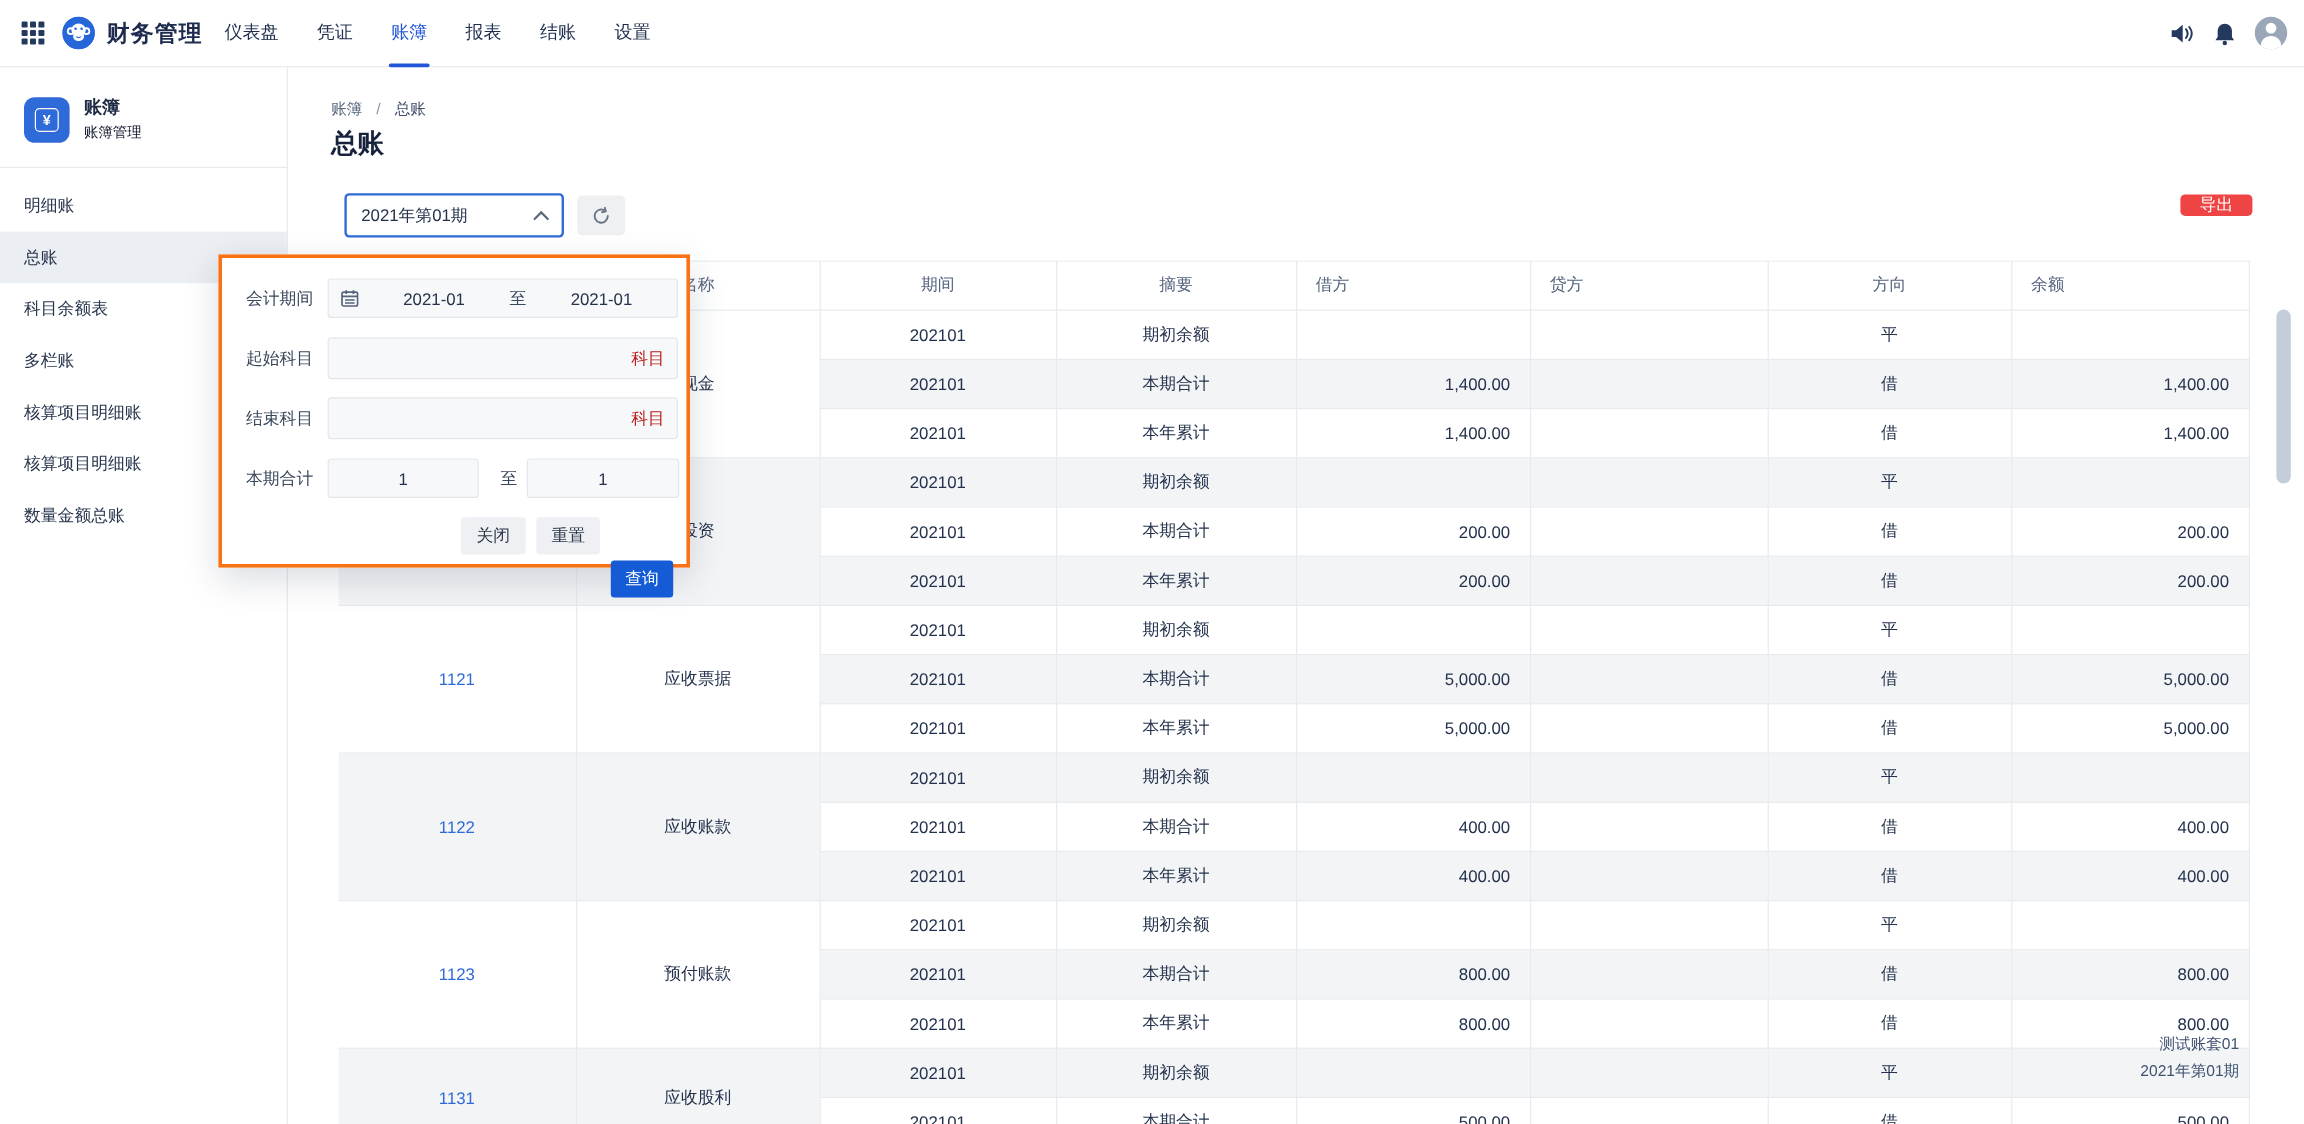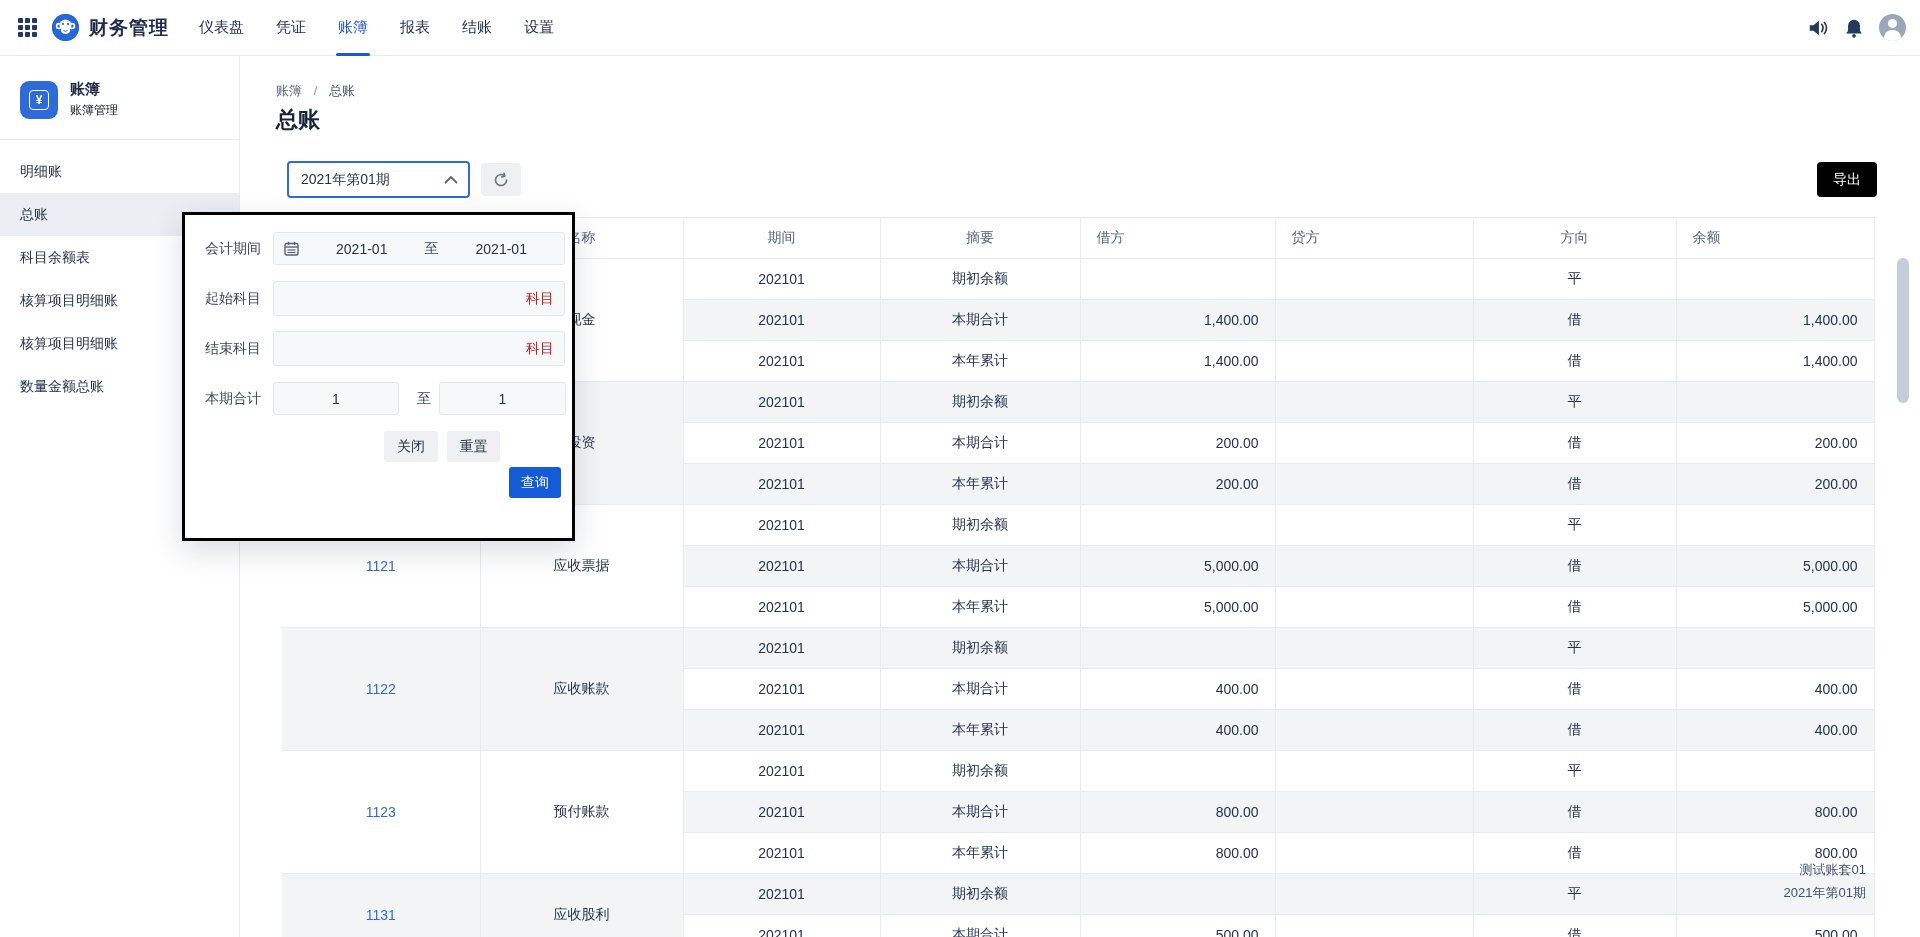--- a/index.html
+++ b/index.html
@@ -10,21 +10,21 @@
   
   .topnav { position:absolute; left:0; top:0; width:1920px; height:56px; background:#fff;
     border-bottom:1px solid #e8eaee; display:flex; align-items:center; z-index:40; }
   .grid-icon { margin-left:18px; width:20px; height:20px; display:grid;
     grid-template-columns:repeat(3,5px); grid-template-rows:repeat(3,5px); gap:2px; cursor:pointer; }
   .grid-icon span { background:#233a5e; border-radius:1px; }
   .logo { margin-left:14px; width:27px; height:27px; border-radius:50%; background:#2566d8;
     position:relative; flex:0 0 auto; }
   .logo svg { position:absolute; left:0; top:0; }
   .app-title { margin-left:10px; font-size:19px; font-weight:700; color:#1d2b4f; letter-spacing:1px; }
-  .tabs { display:flex; margin-left:28px; gap:28px; height:56px; align-items:center; }
+  .tabs { display:flex; margin-left:16px; gap:28px; height:56px; align-items:center; }
   .tab { font-size:15px; color:#1f2e4d; cursor:pointer; position:relative; height:56px;
     display:flex; align-items:center; padding:0 2px; }
   .tab.active { color:#2256d9; }
   .tab.active::after { content:""; position:absolute; left:0; right:0; bottom:0; height:3px;
     background:#2256d9; border-radius:2px; }
   .nav-right { margin-left:auto; margin-right:14px; display:flex; align-items:center; gap:14px; }
   .nav-ico { width:22px; height:22px; cursor:pointer; }
   .avatar { width:27px; height:27px; border-radius:50%; background:#9aa7b8; position:relative;
     overflow:hidden; cursor:pointer; }
   .avatar::before { content:""; position:absolute; left:9px; top:5px; width:9px; height:9px;
@@ -57,22 +57,22 @@
   .page-title { position:absolute; left:276px; top:105px; font-size:22px; font-weight:600;
     color:#17233d; z-index:5; }
 
   .period-select { position:absolute; left:287px; top:161px; width:183px; height:37px;
     border:2px solid #2f6bd8; border-radius:4px; background:#fff; display:flex; align-items:center;
     padding:0 10px 0 12px; font-size:14px; color:#25324a; cursor:pointer; z-index:5; }
   .period-select .val { flex:1; }
   .refresh-btn { position:absolute; left:481px; top:163px; width:40px; height:33px;
     background:#eef0f2; border:none; border-radius:4px; display:flex; align-items:center;
     justify-content:center; cursor:pointer; z-index:5; }
-  .export-btn { position:absolute; left:1817px; top:162px; width:60px; height:35px;
-    background:#000000; color:#fff; border:none; border-radius:4px; font-size:14px;
+  .export-btn { position:absolute; left:1817px; top:162px; width:60px; height:18px;
+    background:#ef4444; color:#fff; border:none; border-radius:4px; font-size:14px;
     cursor:pointer; z-index:5; font-family:inherit; }
 
   
   .table-wrap { position:absolute; left:282px; top:217px; width:1594px; height:720px;
     overflow:hidden; z-index:1; }
   table { border-collapse:collapse; table-layout:fixed; width:1592px; font-size:14px; }
   th, td { border-right:1px solid #e7eaee; border-bottom:1px solid #e7eaee; height:41px;
     padding:0 16px; font-weight:400; color:#24324d; background:transparent; overflow:hidden;
     white-space:nowrap; }
   thead th { border-top:1px solid #e7eaee; color:#55637d; }
@@ -81,22 +81,22 @@
   tr.striped { background:#f3f4f6; }
   td a { color:#2f6bd8; text-decoration:none; cursor:pointer; }
 
   .v-scrollbar { position:absolute; left:1897px; top:258px; width:12px; height:145px;
     background:#c4cdd8; border-radius:6px; z-index:6; cursor:grab; }
 
   .watermark { position:absolute; right:54px; top:858px; z-index:8; text-align:right;
     font-size:13px; color:#3f5270; line-height:23px; pointer-events:none; }
 
   
-  .filter-pop { position:absolute; left:182px; top:212px; width:393px; height:329px;
-    background:#fff; border:3px solid #000000; z-index:30;
+  .filter-pop { position:absolute; left:182px; top:212px; width:393px; height:261px;
+    background:#fff; border:3px solid #f97316; z-index:30;
     box-shadow:0 10px 28px rgba(31,45,77,.16); }
   .f-row { position:absolute; left:0; width:100%; }
   .f-label { position:absolute; left:20px; top:50%; transform:translateY(-50%);
     font-size:14px; color:#3a475c; }
   .f-field { position:absolute; left:88px; width:292px; height:33px; border-radius:3px;
     background:#f7f8fa; border:1px solid #e3e7ec; display:flex; align-items:center;
     font-size:14px; color:#25324a; }
   .period-field { cursor:pointer; }
   .period-field .cal { margin-left:10px; }
   .period-field .d { flex:1; text-align:center; }
@@ -171,20 +171,21 @@
     <div class="mod-txt">
       <div class="mod-title">账簿</div>
       <div class="mod-sub">账簿管理</div>
     </div>
   </div>
   <div class="side-divider"></div>
   <div class="side-list">
     <div class="side-item">明细账</div>
     <div class="side-item active">总账</div>
     <div class="side-item">科目余额表</div>
+    <div class="side-item">多栏账</div>
     <div class="side-item">核算项目明细账</div>
     <div class="side-item">核算项目明细账</div>
     <div class="side-item">数量金额总账</div>
   </div>
 </div>
 
 <div class="breadcrumb">
   <span class="crumb">账簿</span>
   <span class="sep">/</span>
   <span class="current">总账</span>

